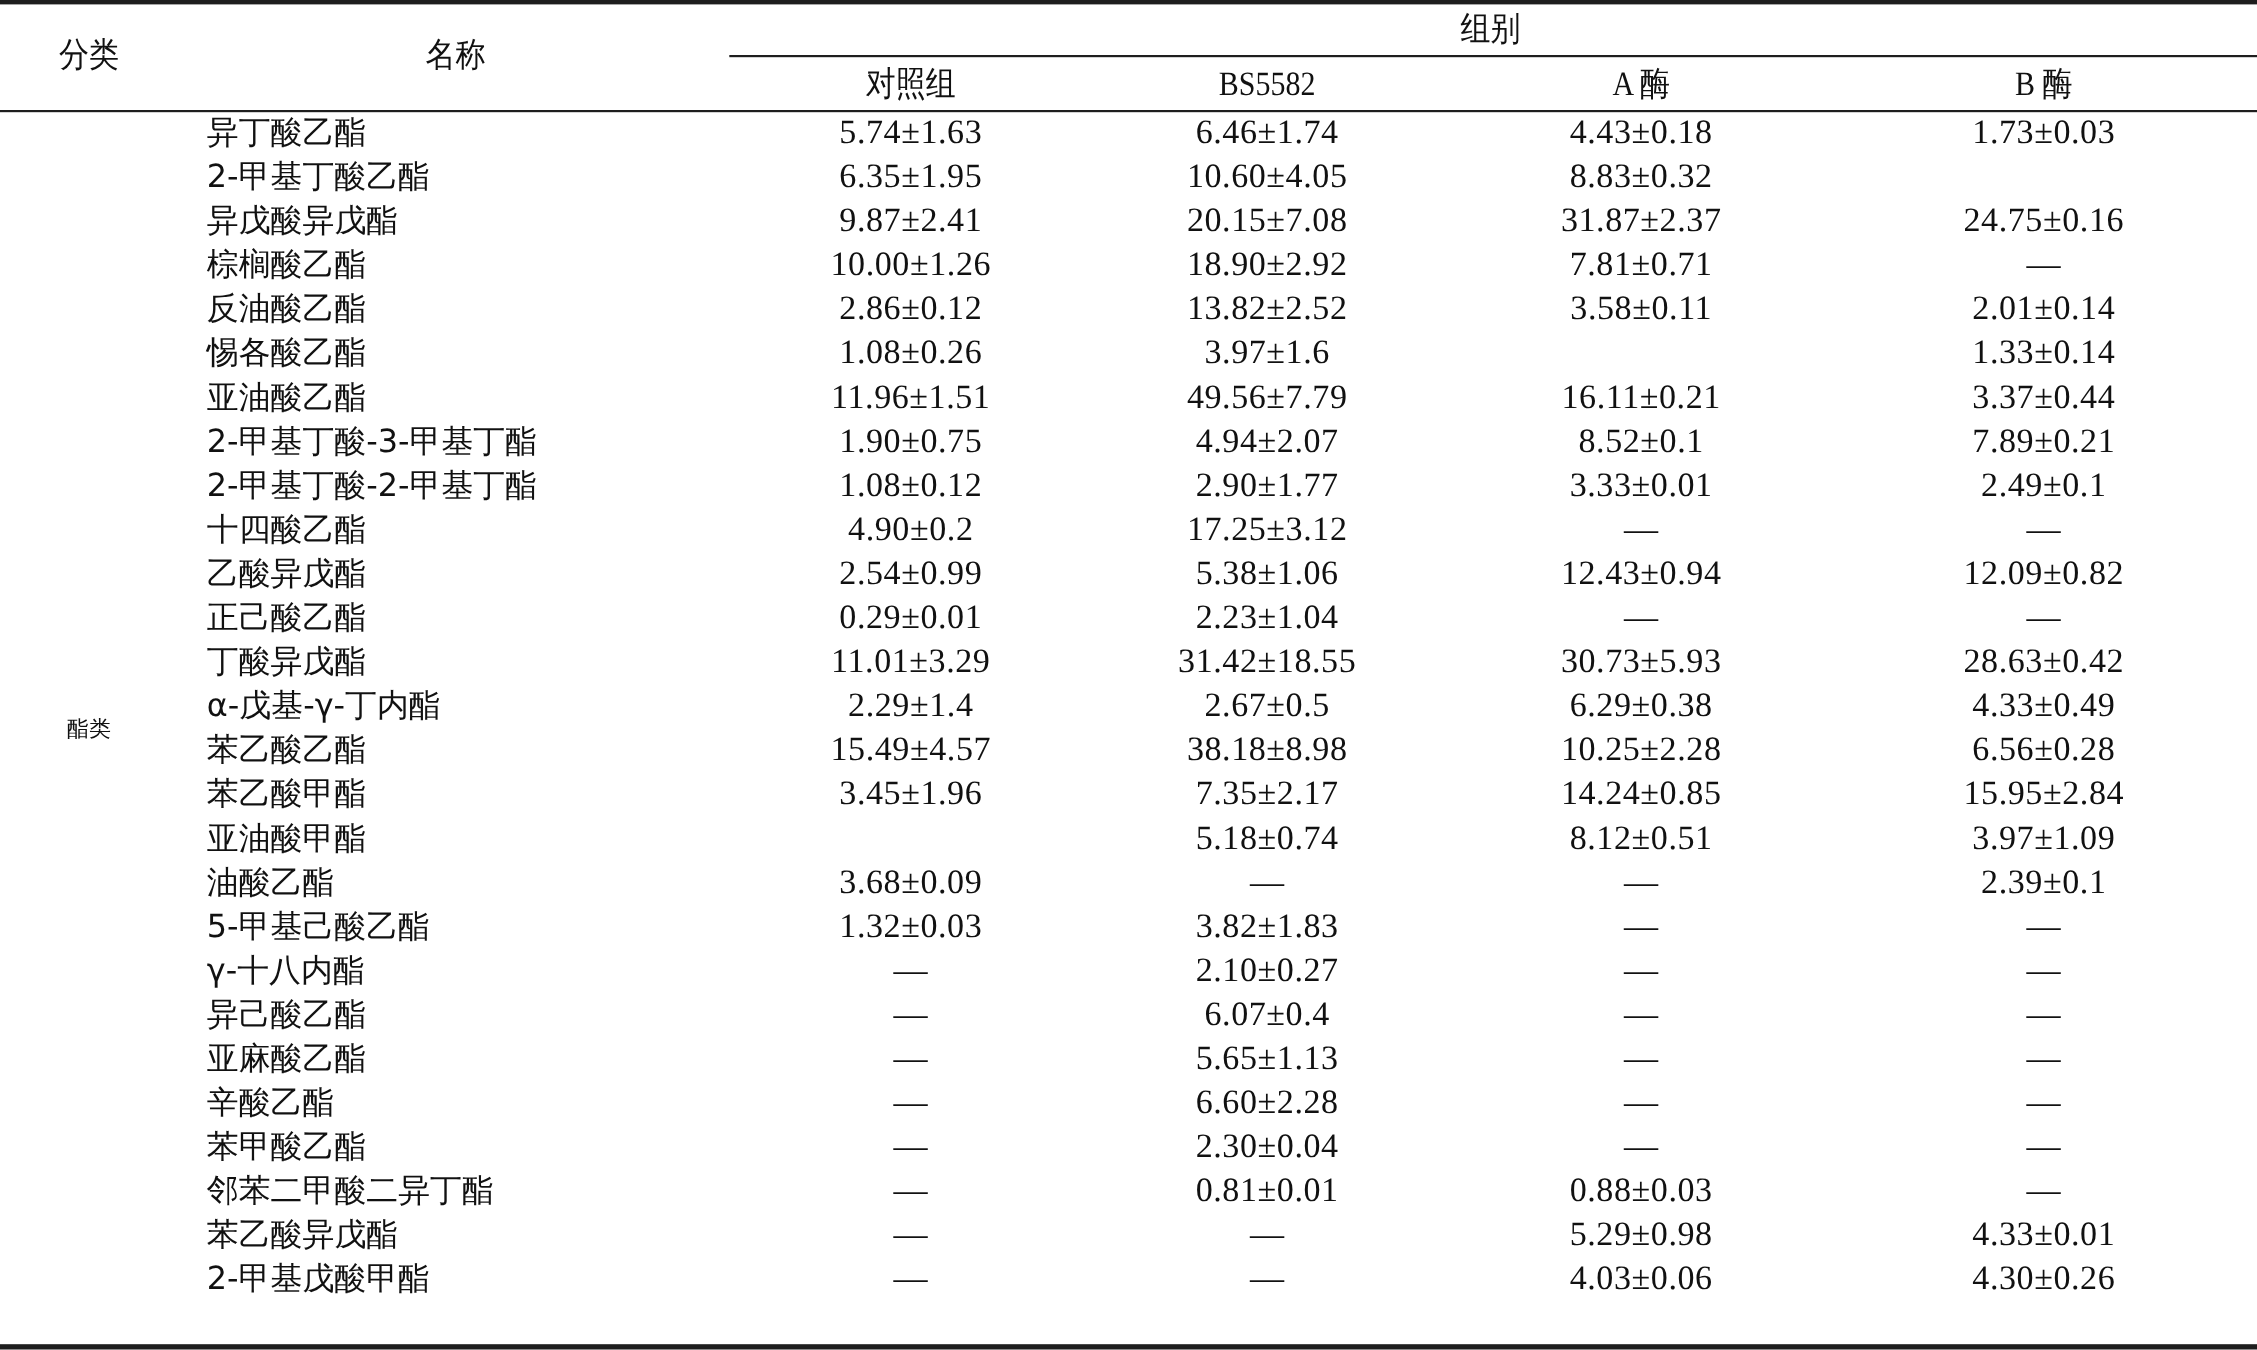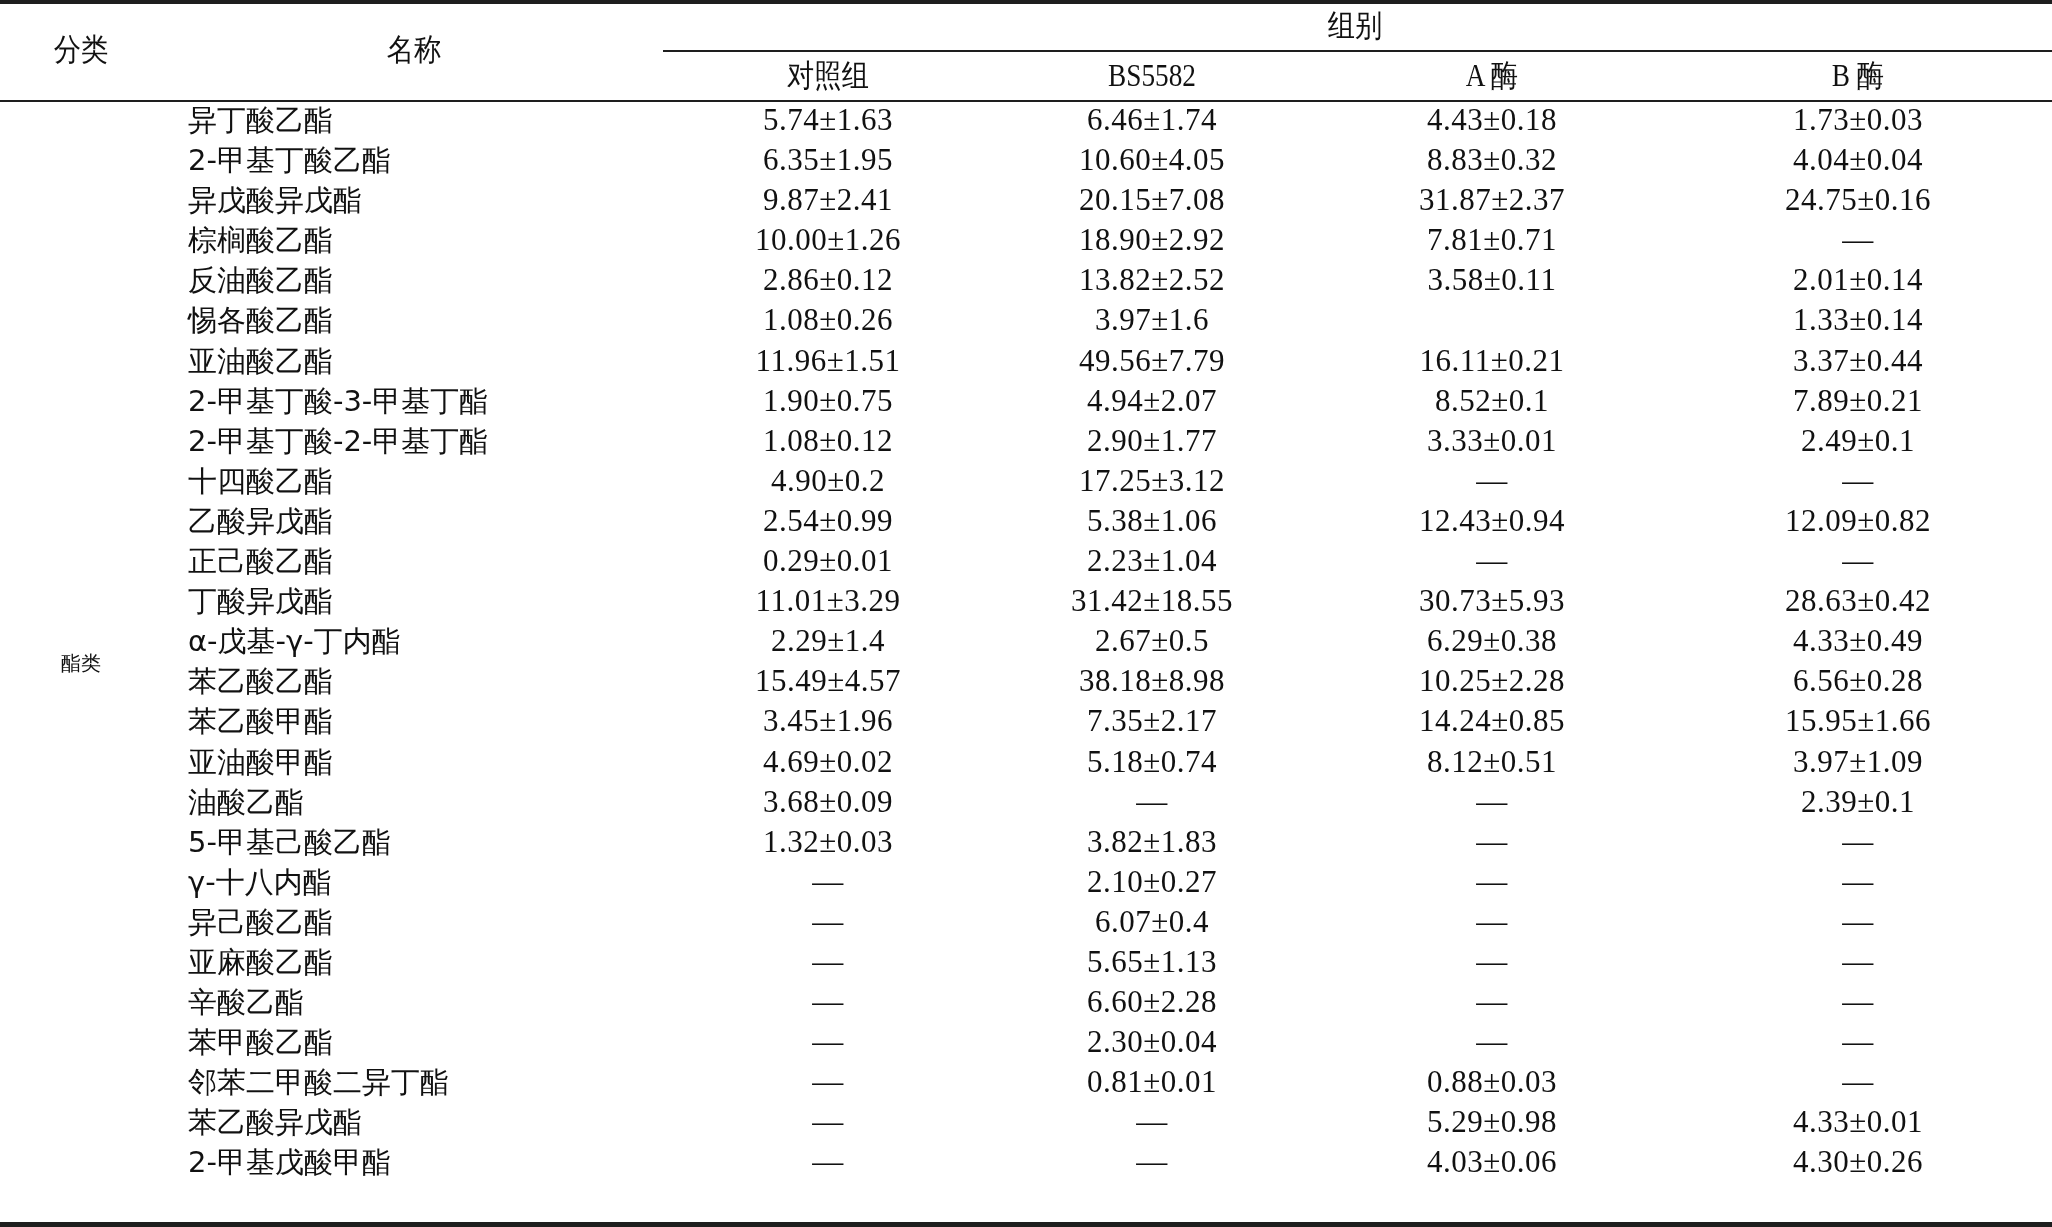--- a/index.html
+++ b/index.html
@@ -114,21 +114,20 @@
     <div class="cell val c1">5.74±1.63</div>
     <div class="cell val c2">6.46±1.74</div>
     <div class="cell val c3">4.43±0.18</div>
     <div class="cell val c4">1.73±0.03</div>
   </div>
     <div class="row">
     <div class="cell name">2-甲基丁酸乙酯</div>
     <div class="cell val c1">6.35±1.95</div>
     <div class="cell val c2">10.60±4.05</div>
     <div class="cell val c3">8.83±0.32</div>
-    <div class="cell val c4">4.04±0.04</div>
   </div>
     <div class="row">
     <div class="cell name">异戊酸异戊酯</div>
     <div class="cell val c1">9.87±2.41</div>
     <div class="cell val c2">20.15±7.08</div>
     <div class="cell val c3">31.87±2.37</div>
     <div class="cell val c4">24.75±0.16</div>
   </div>
     <div class="row">
     <div class="cell name">棕榈酸乙酯</div>
@@ -211,25 +210,24 @@
     <div class="cell val c1">15.49±4.57</div>
     <div class="cell val c2">38.18±8.98</div>
     <div class="cell val c3">10.25±2.28</div>
     <div class="cell val c4">6.56±0.28</div>
   </div>
     <div class="row">
     <div class="cell name">苯乙酸甲酯</div>
     <div class="cell val c1">3.45±1.96</div>
     <div class="cell val c2">7.35±2.17</div>
     <div class="cell val c3">14.24±0.85</div>
-    <div class="cell val c4">15.95±1.66</div>
+    <div class="cell val c4">15.95±2.84</div>
   </div>
     <div class="row">
     <div class="cell name">亚油酸甲酯</div>
-    <div class="cell val c1">4.69±0.02</div>
     <div class="cell val c2">5.18±0.74</div>
     <div class="cell val c3">8.12±0.51</div>
     <div class="cell val c4">3.97±1.09</div>
   </div>
     <div class="row">
     <div class="cell name">油酸乙酯</div>
     <div class="cell val c1">3.68±0.09</div>
     <div class="cell val c2">—</div>
     <div class="cell val c3">—</div>
     <div class="cell val c4">2.39±0.1</div>

